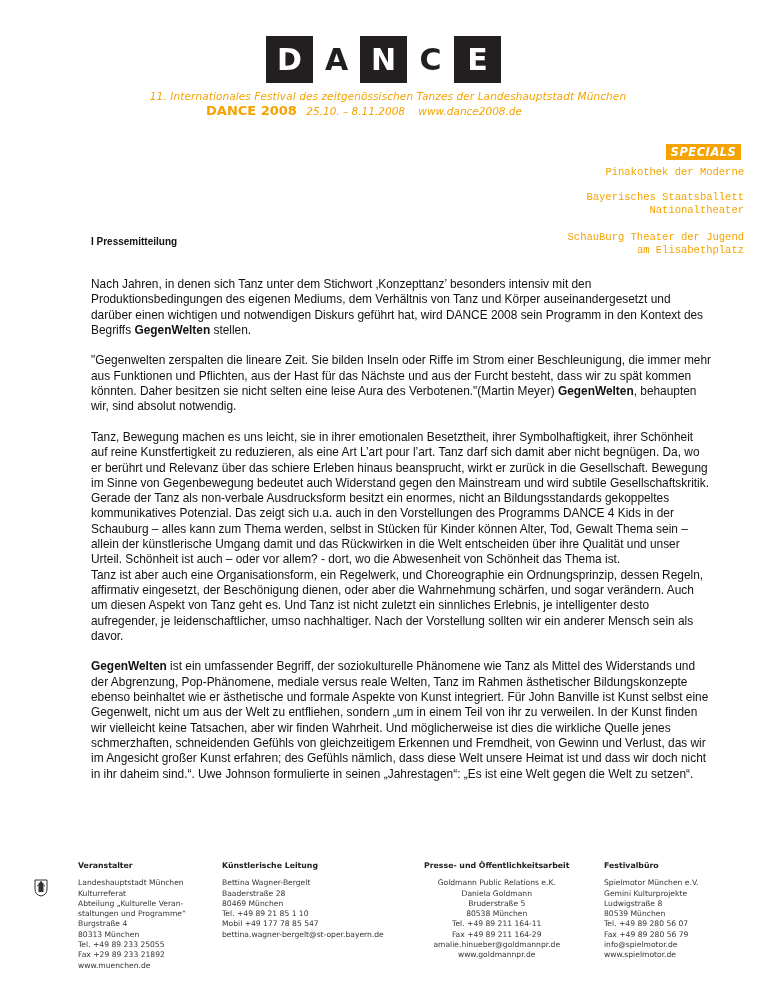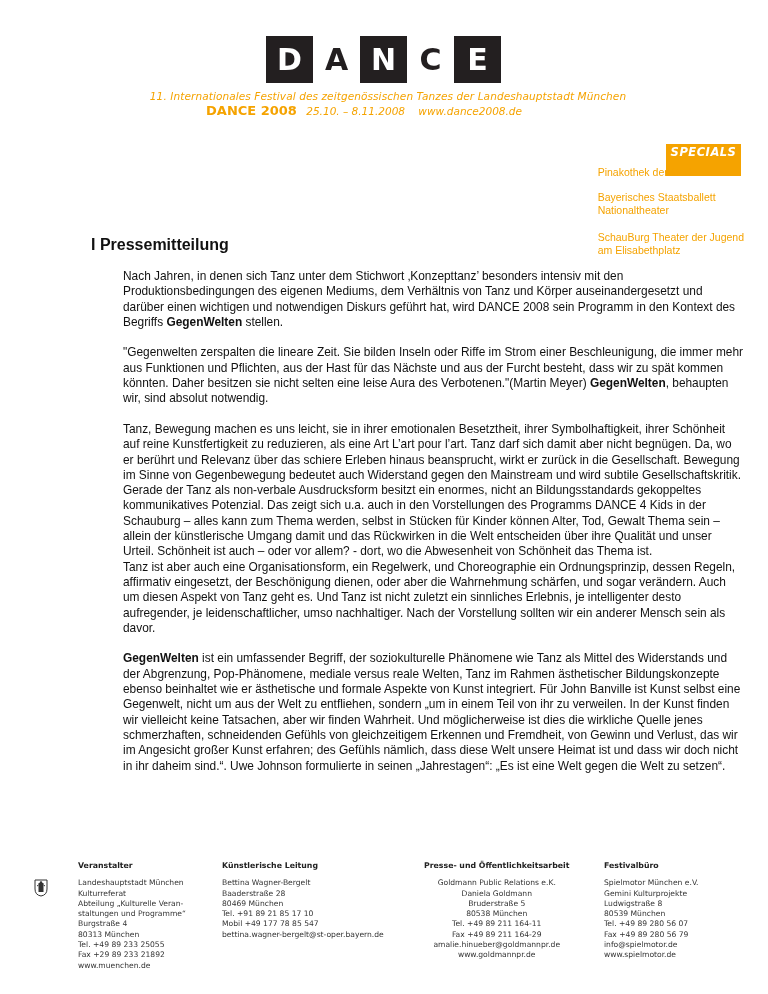--- a/index.html
+++ b/index.html
@@ -15,35 +15,35 @@
 
   
   .festival { position: absolute; top: 90px; left: 0; width: 768px; text-align: center;
               font-family: "DejaVu Sans", sans-serif; color: #f5a300; }
   .festival .line1 { font-style: italic; font-size: 10.5px; letter-spacing: 0.1px; margin-left: 8px; }
   .festival .line2 { margin-top: 1px; font-size: 10.5px; font-style: italic; margin-left: -40px; }
   .festival .line2 .brand { font-weight: bold; font-style: normal; font-size: 13px; margin-right: 6px; }
   .festival .line2 .dates { margin-right: 10px; }
 
   
-  .specials-badge { position: absolute; top: 144px; left: 666px; width: 75px; height: 32px;
+  .specials-badge { position: absolute; top: 144px; left: 666px; width: 75px; height: 16px;
                     background: #f5a300; color: #fff; font-family: "DejaVu Sans", sans-serif;
                     font-weight: bold; font-style: italic; font-size: 11.5px; line-height: 16px;
                     text-align: center; letter-spacing: 0.5px; }
-  .venues { position: absolute; top: 166px; right: 24px; 
-            font-family: Liberation Sans, sans-serif; font-size: 10.5px; color: #f5a300; line-height: 13px; }
+  .venues { position: absolute; top: 166px; right: 24px; text-align: right;
+            font-family: Liberation Mono, monospace; font-size: 10.5px; color: #f5a300; line-height: 13px; }
   .venues .venue { margin-bottom: 14px; }
   .venues .venue:first-child { margin-bottom: 12px; }
 
   
-  .heading { position: absolute; top: 236px; left: 91px; font-weight: bold; font-size: 16px; color: #111; }
+  .heading { position: absolute; top: 236px; left: 91px; font-weight: bold; font-size: 10px; color: #111; }
 
   
-  .body-text { position: absolute; top: 269px; left: 91px; width: 620px;
-               font-size: 11.9px; line-height: 15.3px; color: #111; margin-left: 32px; }
+  .body-text { position: absolute; top: 277px; left: 91px; width: 620px;
+               font-size: 11.9px; line-height: 15.3px; color: #111; }
   .body-text p { margin: 0 0 15.3px 0; }
   .body-text p.tight { margin-bottom: 0; }
   .body-text b { font-weight: bold; }
 
   
   .footer { position: absolute; top: 861px; left: 0; width: 768px;
             font-family: "DejaVu Sans", sans-serif; font-size: 7.6px; color: #333; line-height: 10.3px; }
   .footer .col { position: absolute; top: 0; }
   .footer .col-head { font-weight: bold; font-size: 7.8px; color: #222; margin-bottom: 7px; }
   .col-1 { left: 78px; } .col-2 { left: 222px; } .col-3 { left: 424px; text-align: center; } .col-4 { left: 604px; }
@@ -111,21 +111,21 @@
       <div>80313 München</div>
       <div>Tel. +49 89 233 25055</div>
       <div>Fax +29 89 233 21892</div>
       <div>www.muenchen.de</div>
     </div>
   <div class="col col-2">
       <div class="col-head">Künstlerische Leitung</div>
       <div>Bettina Wagner-Bergelt</div>
       <div>Baaderstraße 28</div>
       <div>80469 München</div>
-      <div>Tel. +91 89 21 85 17 10</div>
+      <div>Tel. +49 89 21 85 1 10</div>
       <div>Mobil +49 177 78 85 547</div>
       <div>bettina.wagner-bergelt@st-oper.bayern.de</div>
     </div>
   <div class="col col-3">
       <div class="col-head">Presse- und Öffentlichkeitsarbeit</div>
       <div>Goldmann Public Relations e.K.</div>
       <div>Daniela Goldmann</div>
       <div>Bruderstraße 5</div>
       <div>80538 München</div>
       <div>Tel. +49 89 211 164-11</div>

